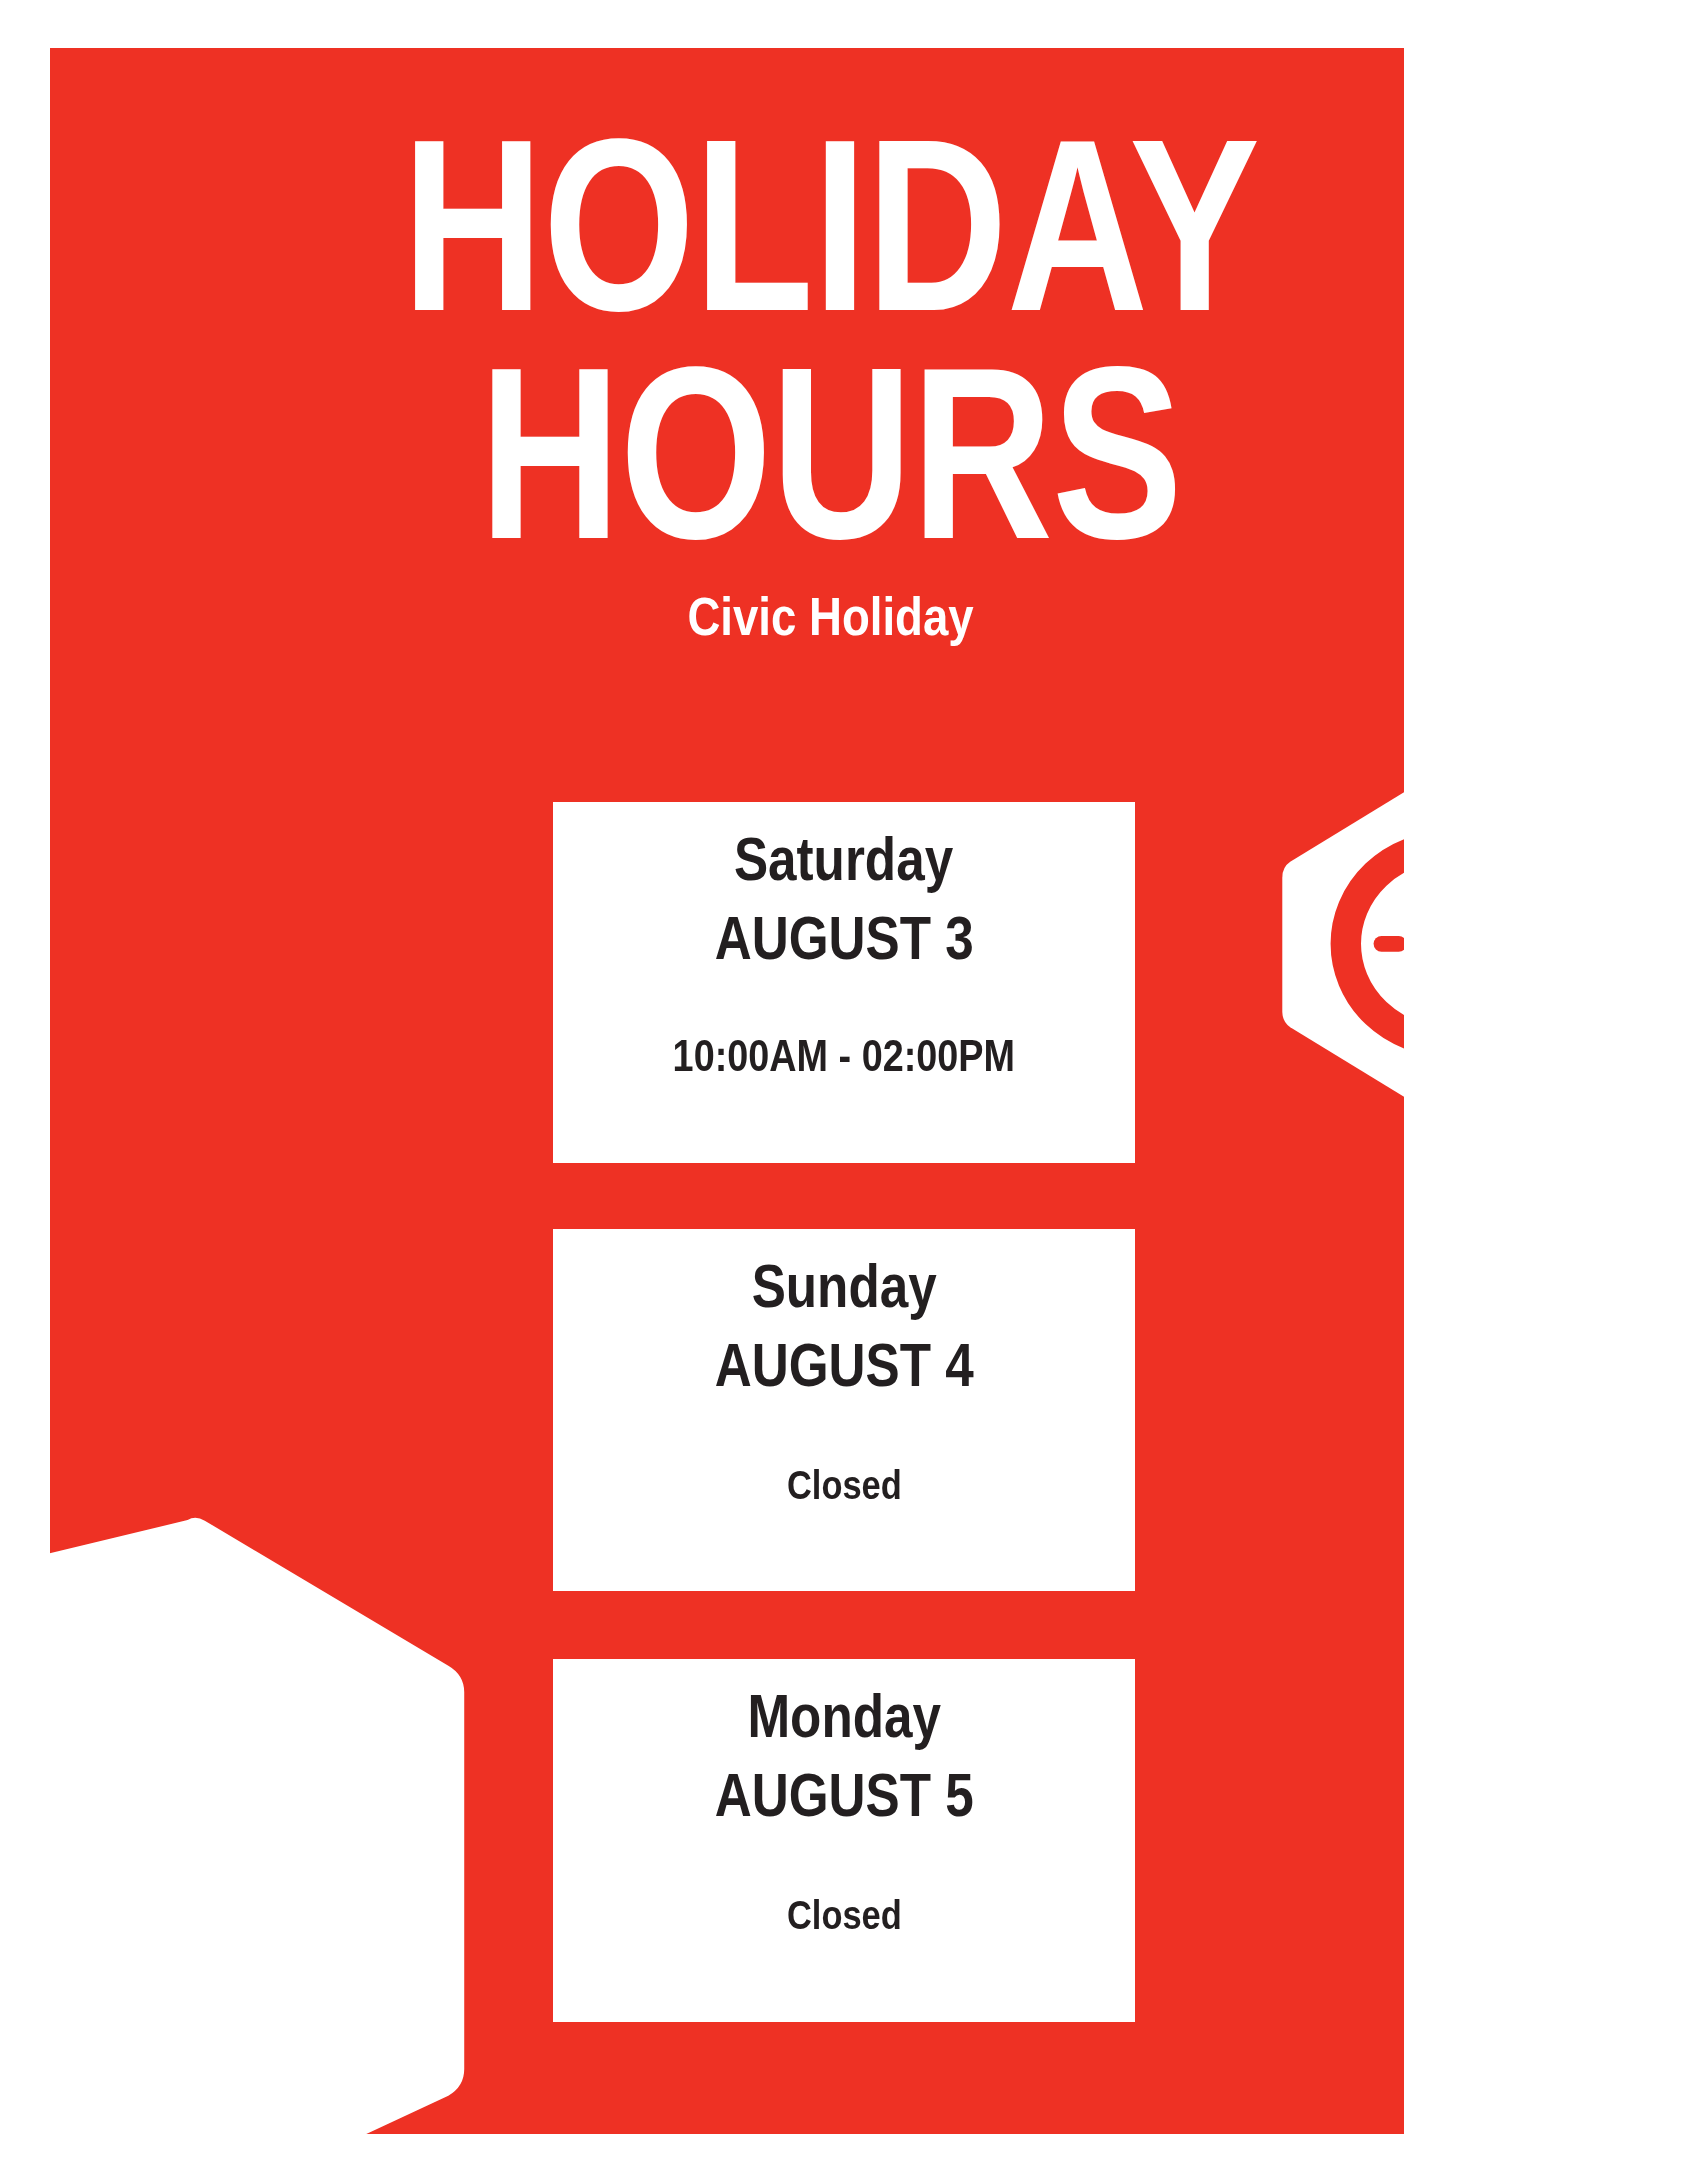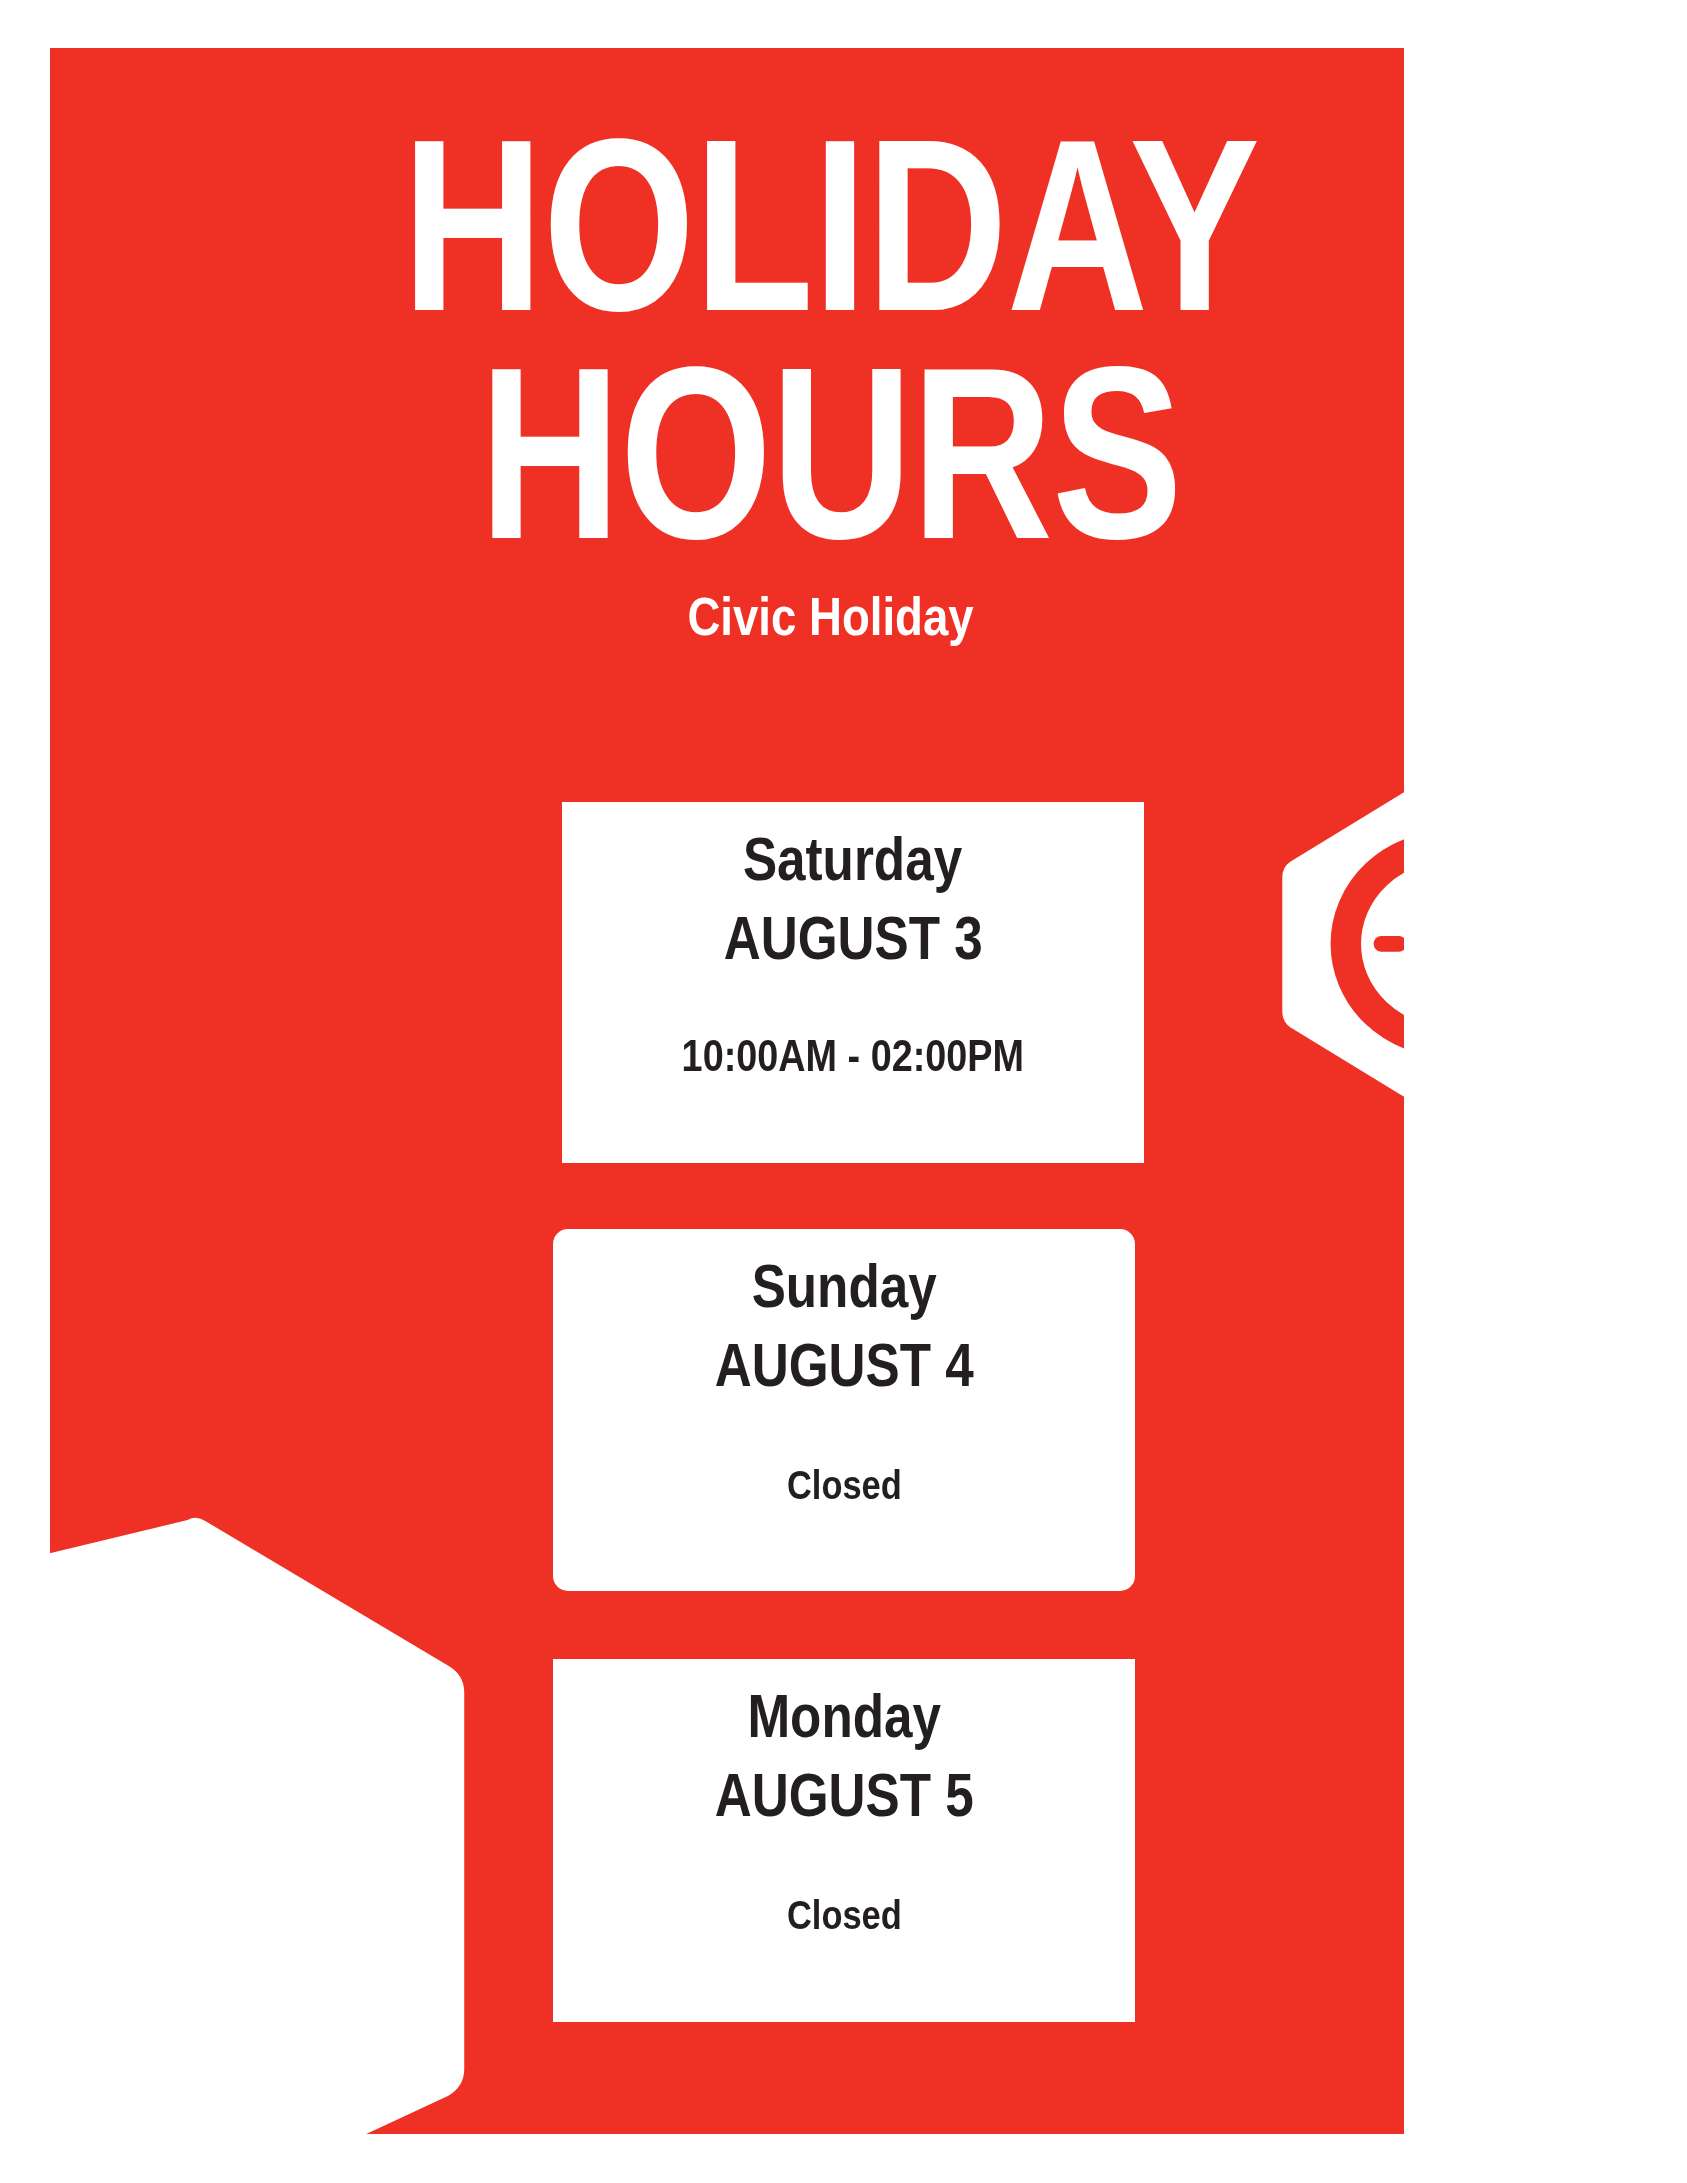--- a/index.html
+++ b/index.html
@@ -102,22 +102,22 @@
     position: absolute;
     left: 553px;
     width: 582px;
     background: #ffffff;
     z-index: 4;
     box-sizing: border-box;
     display: flex;
     flex-direction: column;
     align-items: center;
   }
-  #card-0 { top: 802px; height: 361px; margin-left: 9px; }
-  #card-1 { top: 1229px; height: 362px; border-radius: 15px; }
+  #card-0 { top: 802px; height: 361px; }
+  #card-1 { top: 1229px; height: 362px; }
   #card-2 { top: 1659px; height: 363px; }
 
   .card-day {
     color: #231F20;
     font-family: "Liberation Sans Narrow", "Liberation Sans", sans-serif;
     font-weight: bold;
     font-size: 61px;
     line-height: 1;
     transform: scaleX(0.84);
     margin-top: 26.5px;

